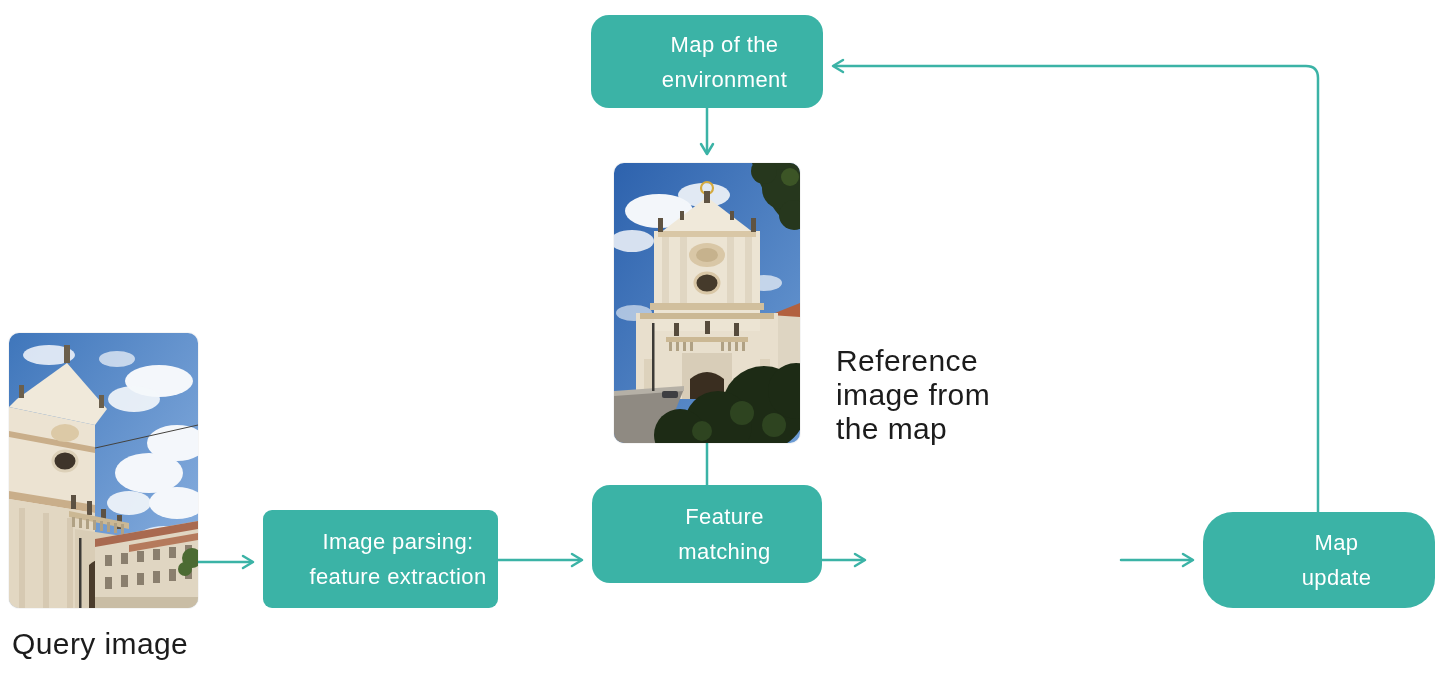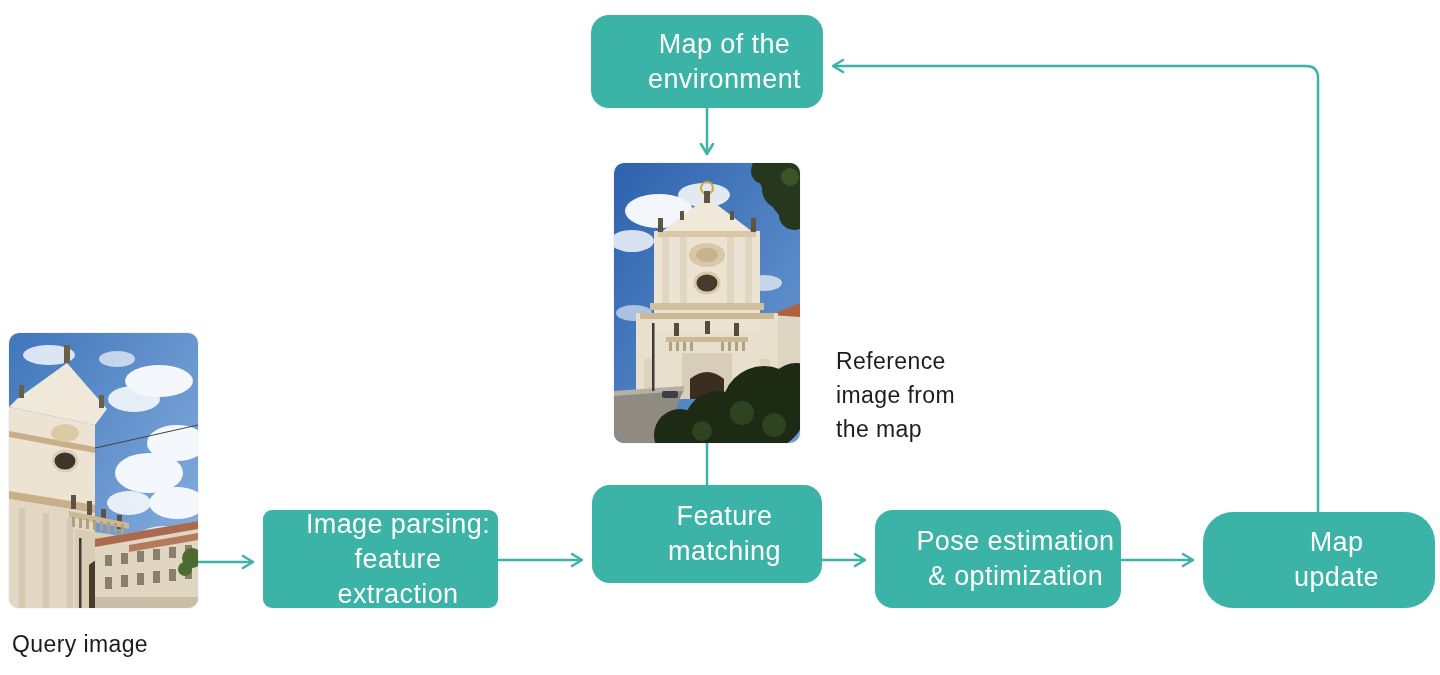--- a/index.html
+++ b/index.html
@@ -36,39 +36,39 @@
 
   .node {
     position: absolute;
     background: var(--accent, #3db3a7);
     color: var(--box-text, #ffffff);
     border-radius: 18px;
     display: flex;
     align-items: center;
     justify-content: center;
     text-align: center;
-    font-size: 27px;
+    font-size: 22px;
     line-height: 35px;
     letter-spacing: 0.4px;
     padding-left: 35px;
   }
   .node span { white-space: pre-line; }
 
   .photo {
     position: absolute;
     border-radius: 10px;
     overflow: hidden;
     box-shadow: 0 0 0 1px rgba(0,0,0,0.04);
   }
   .photo svg { display: block; width: 100%; height: 100%; }
 
   .caption {
     position: absolute;
     color: var(--label-text, #1c1c1c);
-    font-size: 23px;
+    font-size: 30px;
     line-height: 34px;
     letter-spacing: 0.4px;
     white-space: pre-line;
   }
 
   
   #node-map-environment  { left: 591px;  top: 15px;  width: 232px; height: 93px; }
   #node-image-parsing    { left: 263px;  top: 510px; width: 235px; height: 98px; border-radius: 9px; }
   #node-feature-matching { left: 592px;  top: 485px; width: 230px; height: 98px; }
   #node-pose-estimation  { left: 875px;  top: 510px; width: 246px; height: 98px; }
@@ -104,24 +104,20 @@
     <span>Map of the
 environment</span>
   </div>
   <div class="node" id="node-image-parsing">
     <span>Image parsing:
 feature extraction</span>
   </div>
   <div class="node" id="node-feature-matching">
     <span>Feature
 matching</span>
-  </div>
-  <div class="node" id="node-pose-estimation">
-    <span>Pose estimation
-&amp; optimization</span>
   </div>
   <div class="node" id="node-map-update">
     <span>Map
 update</span>
   </div>
 
   <figure class="photo" id="photo-query" role="img" aria-label="Baroque church facade seen from street level against a blue sky with cumulus clouds">
     <svg viewBox="0 0 189 275" preserveAspectRatio="none">
       <defs>
         <linearGradient id="skyQ" x1="0" y1="0" x2="1" y2="1">

